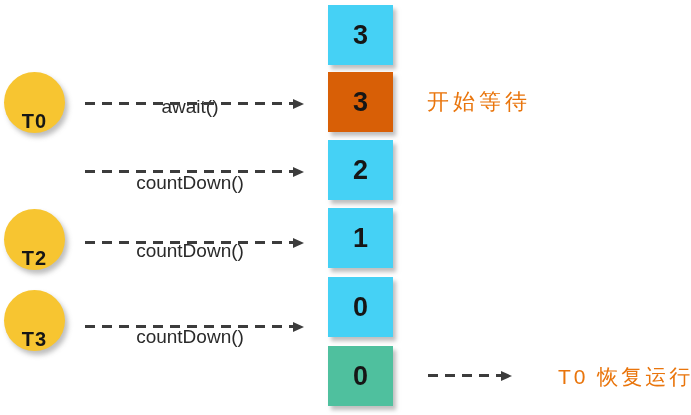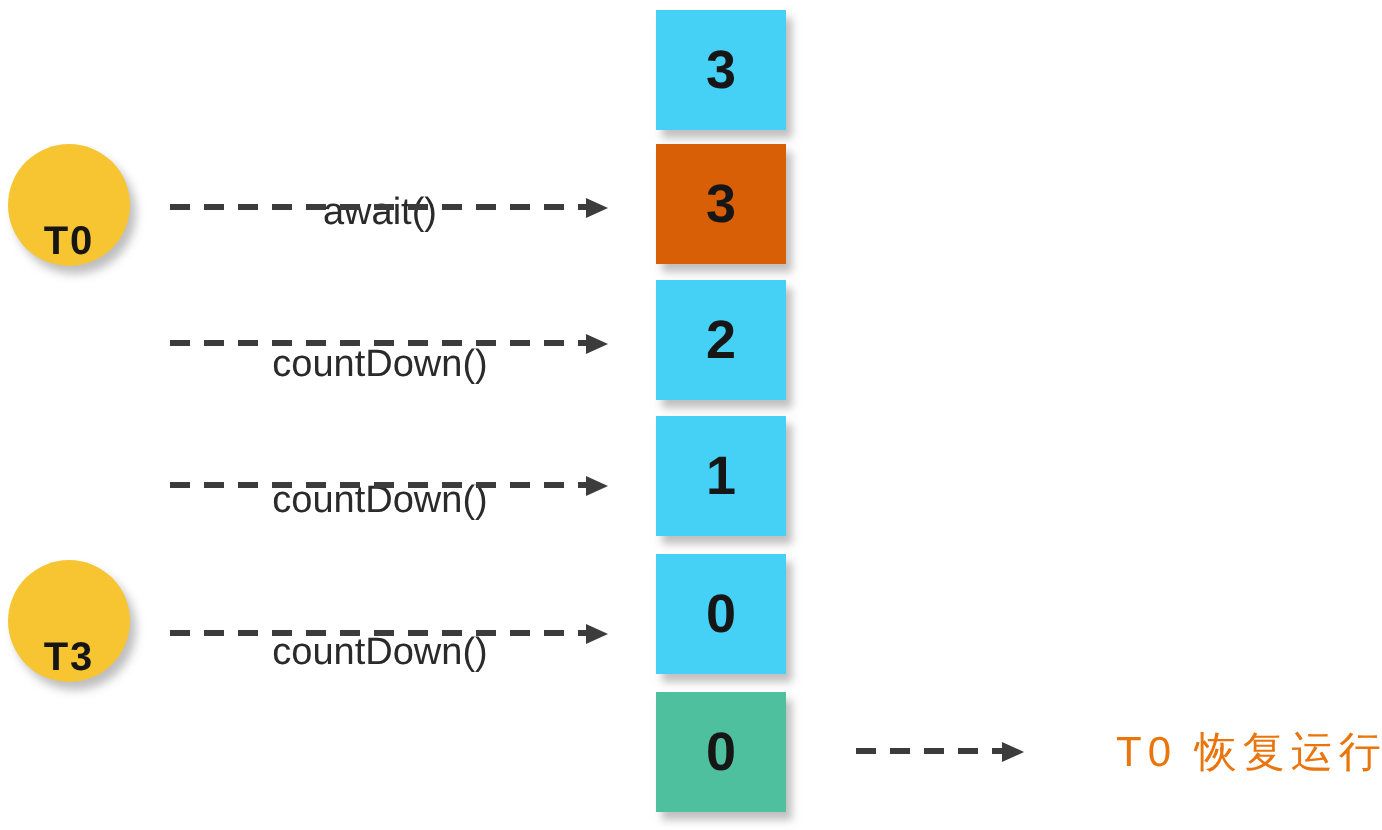--- a/index.html
+++ b/index.html
@@ -1,20 +1,20 @@
 <!DOCTYPE html>
 <html style="--thread-fill: #F7C531; --box-idle: #45D1F5; --box-waiting: #D85F06; --box-released: #4FC09E; --annotation: #E9750C; --arrow: #3C3C3C;"><head>
 <meta charset="utf-8">
 <style>
   html,body{margin:0;padding:0;background:#ffffff;font-family:"Liberation Sans",sans-serif;}
   .stage{position:relative;width:691px;height:415px;background:#ffffff;overflow:hidden;}
 
   
   .thread-row{position:absolute;left:0;width:330px;height:62px;}
-  .row-0{top:72px}.row-1{top:140px}.row-2{top:209px}.row-3{top:280px}
+  .row-0{top:72px}.row-1{top:140px}.row-2{top:209px}.row-3{top:290px}
 
   .thread-circle{position:absolute;left:4px;top:0;width:61px;height:61px;border-radius:50%;
     background:var(--thread-fill,#F7C531);box-shadow:3px 4px 5px rgba(110,110,110,.45);
     display:flex;align-items:flex-end;justify-content:center;}
   .thread-label{font-size:20px;font-weight:700;color:#161616;letter-spacing:1px;}
 
   .method-label{position:absolute;left:85px;width:210px;text-align:center;
     font-size:19px;line-height:22px;color:#2a2a2a;margin-top:23px;}
   .row-0 .method-label{top:1px}
   .row-1 .method-label{top:9px}
@@ -63,20 +63,23 @@
   </div>
 
   <div class="thread-row row-1">
     <div class="method-label">countDown()</div>
     <div class="dashed-arrow">
       <span class="arrow-head"></span>
     </div>
   </div>
 
   <div class="thread-row row-2">
+    <div class="thread-circle">
+      <span class="thread-label">T2</span>
+    </div>
     <div class="method-label">countDown()</div>
     <div class="dashed-arrow">
       <span class="arrow-head"></span>
     </div>
   </div>
 
   <div class="thread-row row-3">
     <div class="thread-circle">
       <span class="thread-label">T3</span>
     </div>
@@ -100,20 +103,21 @@
       <span class="latch-value">1</span>
     </div>
     <div class="latch-box b4 idle">
       <span class="latch-value">0</span>
     </div>
     <div class="latch-box b5 released">
       <span class="latch-value">0</span>
     </div>
   </div>
 
+  <div class="annotation start-waiting">开始等待</div>
 
   <div class="dashed-arrow resume-arrow">
     <span class="arrow-head"></span>
   </div>
 
   <div class="annotation resume">T0 恢复运行</div>
 
 </div>
 
 </body></html>

